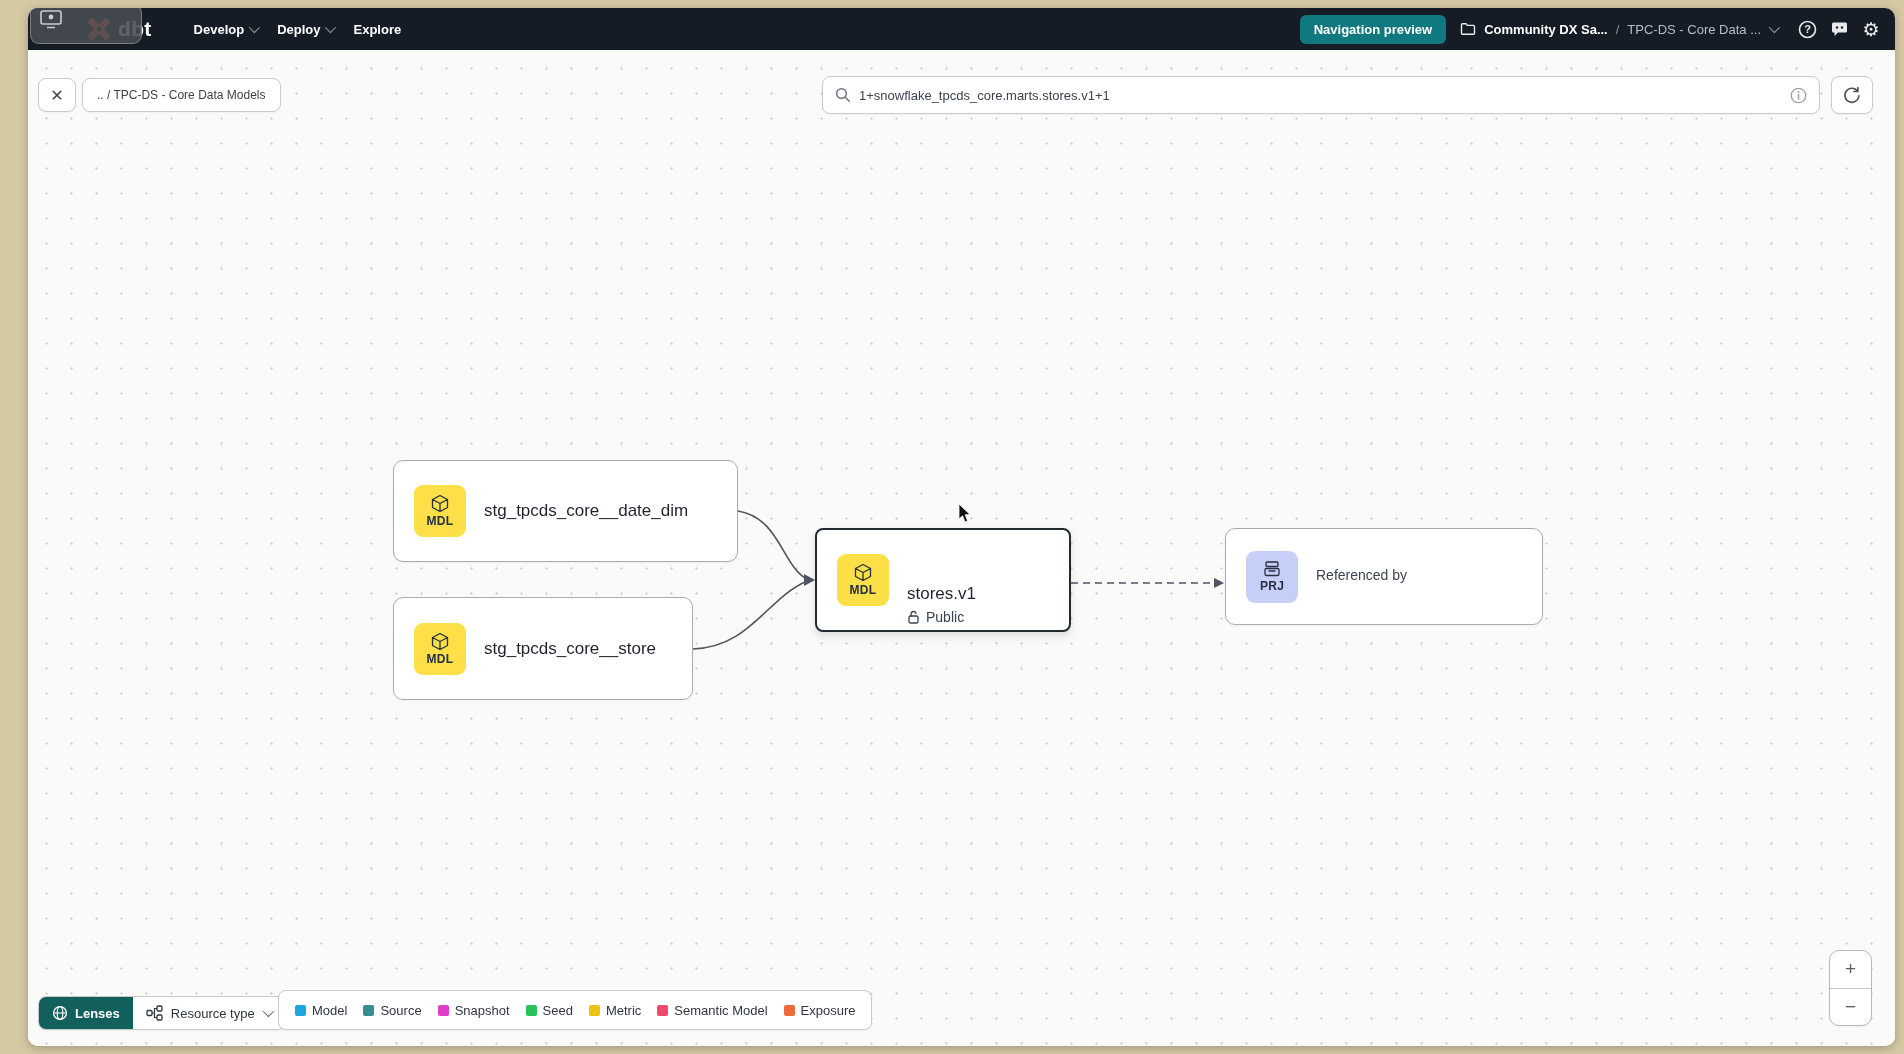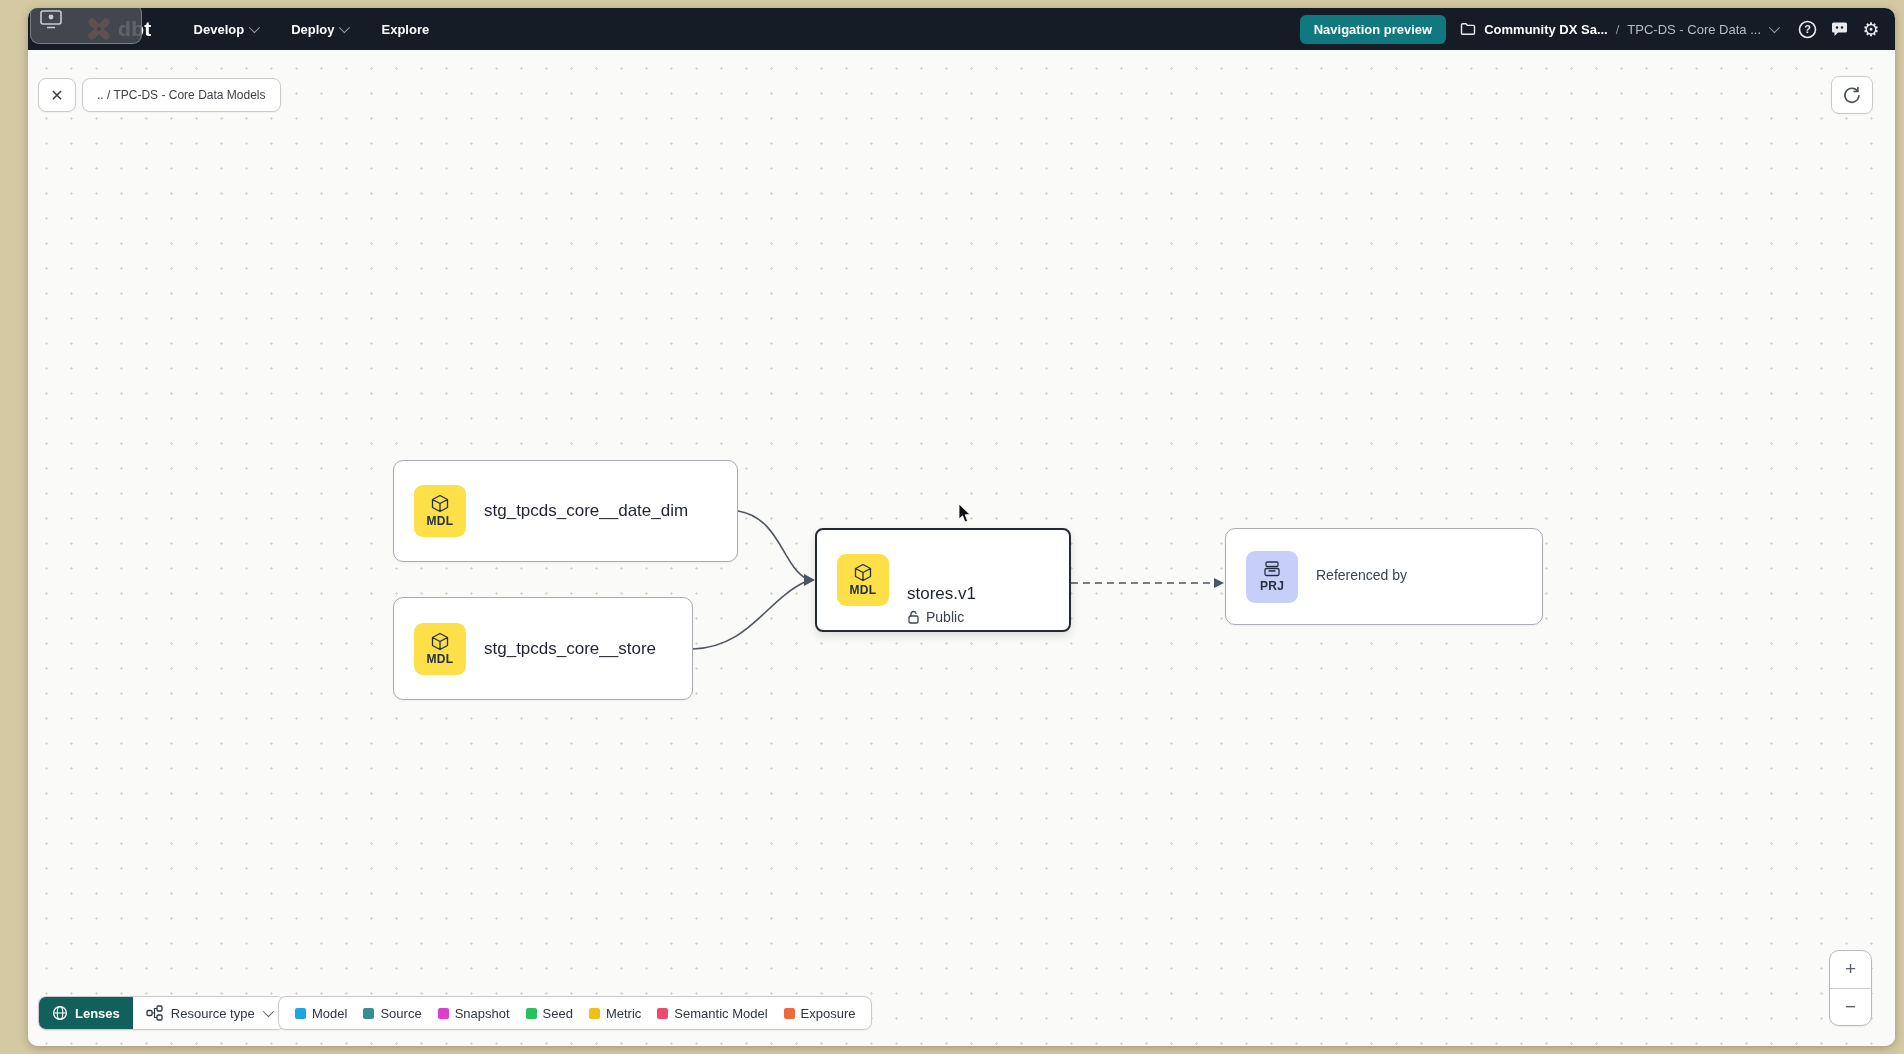--- a/index.html
+++ b/index.html
@@ -13,21 +13,21 @@
   }
 
   
   .navbar {
     position:absolute; left:0; top:0; width:100%; height:42px;
     background:#151C25; display:flex; align-items:center; padding:0 14px;
     z-index:20;
   }
   .brand { display:flex; align-items:center; gap:6px; margin:0 42px 0 44px; }
   .brand-text { color:#fff; font-size:21px; font-weight:700; letter-spacing:.3px; }
-  .nav-menu { display:flex; align-items:center; gap:34px;text-align:right; }
+  .nav-menu { display:flex; align-items:center; gap:20px;text-align:right; }
   .nav-item { display:flex; align-items:center; gap:5px; color:#fff; font-size:13px; font-weight:700; cursor:pointer; }
   .chev { width:8px; height:8px; border-right:1.5px solid #98A1AC; border-bottom:1.5px solid #98A1AC; transform:rotate(45deg) translateY(-2px); }
   .nav-right { margin-left:auto; display:flex; align-items:center; gap:14px; }
   .preview-badge { background:#107980; color:#fff; font-size:13px; font-weight:700; padding:7px 14px; border-radius:6px; }
   .breadcrumb { display:flex; align-items:center; gap:8px; color:#fff; font-size:13px; }
   .crumb-project { font-weight:700; color:#FFFFFF; }
   .crumb-sep { color:#8A93A0; }
   .crumb-page { color:#B6BDC6; font-weight:400; }
   .nav-icons { display:flex; align-items:center; gap:12px; margin-left:6px; }
   .nav-icon { width:20px; height:20px; display:flex; align-items:center; justify-content:center; color:#E8EAED; cursor:pointer; }
@@ -103,21 +103,21 @@
   }
   .lenses-btn {
     background:#11605B; color:#fff; display:flex; align-items:center; gap:7px;
     padding:0 13px; font-size:13px; font-weight:700; cursor:pointer;
   }
   .resource-btn {
     display:flex; align-items:center; gap:8px; padding:0 13px; font-size:13px;
     color:#2F3640; font-weight:400; cursor:pointer; background:#fff;text-align:right;
   }
   .legend-chip {
-    position:absolute; left:250px; bottom:16px; height:34px; background:#fff;
+    position:absolute; left:250px; bottom:16px; height:40px; background:#fff;
     border:1px solid #C9CAC9; border-radius:8px; display:flex; align-items:center;
     gap:16px; padding:0 16px; box-shadow:0 1px 2px rgba(0,0,0,.06);
   }
   .legend-item { display:flex; align-items:center; gap:6px; font-size:13px; color:#2F3640; }
   .swatch { width:11px; height:11px; border-radius:2px; display:inline-block; }
 
   .zoom-ctl {
     position:absolute; right:23px; bottom:20px; width:43px; height:76px;
     background:#fff; border:1px solid #B8BABE; border-radius:10px; overflow:hidden;
     display:flex; flex-direction:column; box-shadow:0 1px 2px rgba(0,0,0,.06);
@@ -199,20 +199,32 @@
   </div>
 
   <div class="canvas">
 
     <div class="btn-box close-btn">
       <span>✕</span>
     </div>
     <div class="btn-box path-chip">
       <span>.. / TPC-DS - Core Data Models</span>
     </div>
+    <div class="search-wrap">
+      <svg class="ic" width="16" height="16" viewBox="0 0 16 16">
+        <circle cx="6.5" cy="6.5" r="4.8" fill="none" stroke="#6B7280" stroke-width="1.5"></circle>
+        <line x1="10.2" y1="10.2" x2="14.2" y2="14.2" stroke="#6B7280" stroke-width="1.5" stroke-linecap="round"></line>
+      </svg>
+      <input class="search-input" type="text" value="1+snowflake_tpcds_core.marts.stores.v1+1" style="">
+      <svg class="ic" width="17" height="17" viewBox="0 0 17 17">
+        <circle cx="8.5" cy="8.5" r="7.2" fill="none" stroke="#9AA0A8" stroke-width="1.3"></circle>
+        <line x1="8.5" y1="7.5" x2="8.5" y2="12" stroke="#9AA0A8" stroke-width="1.5" stroke-linecap="round"></line>
+        <circle cx="8.5" cy="4.9" r="1" fill="#9AA0A8"></circle>
+      </svg>
+    </div>
     <div class="btn-box refresh-btn">
       <svg class="ic" width="20" height="20" viewBox="0 0 20 20">
         <path d="M15.6 6.2 A7 7 0 1 0 16.9 10.8" fill="none" stroke="#4A5158" stroke-width="1.6" stroke-linecap="round"></path>
         <polyline points="15.9,2.6 15.9,6.5 12,6.5" fill="none" stroke="#4A5158" stroke-width="1.6" stroke-linecap="round" stroke-linejoin="round"></polyline>
       </svg>
     </div>
 
     <svg class="edges" viewBox="0 0 1867 996" preserveAspectRatio="none">
       <g stroke="#4D5560" stroke-width="1.6" fill="none">
         <path d="M 710 461 C 752 468, 754 516, 779 529"></path>

